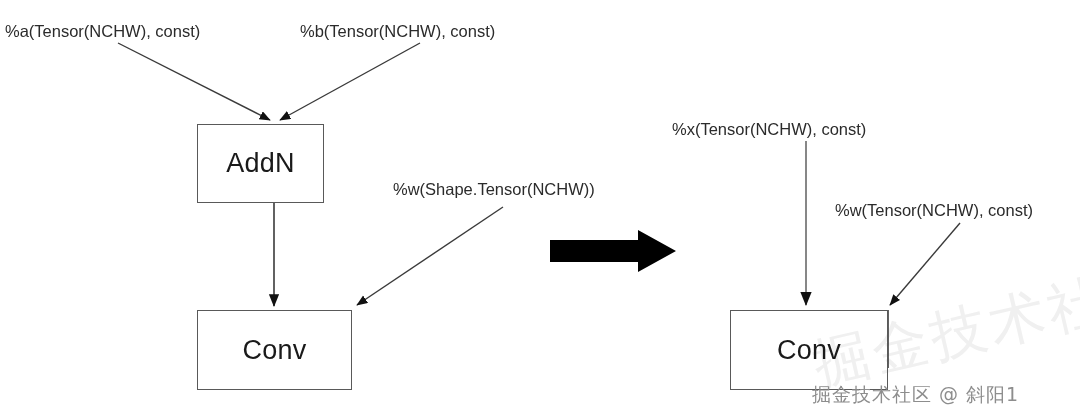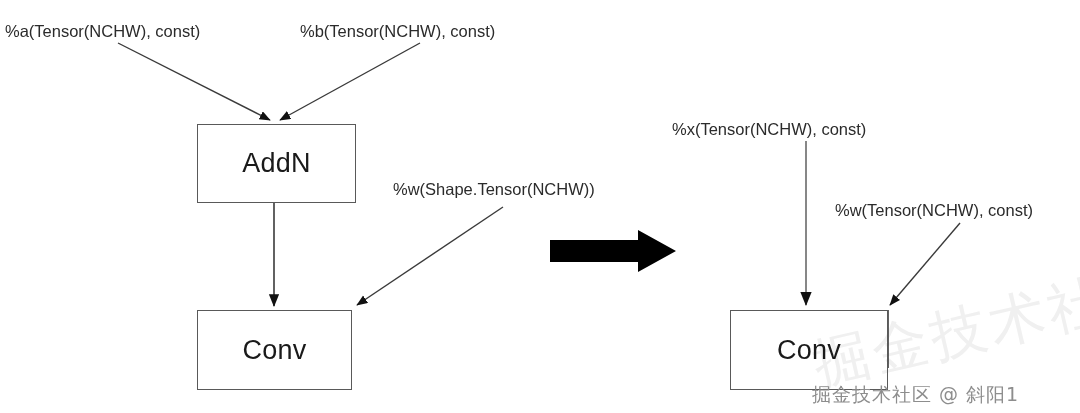--- a/index.html
+++ b/index.html
@@ -98,21 +98,21 @@
 
     <line x1="888" y1="310" x2="888" y2="368" stroke="#3a3a3a" stroke-width="1.6"></line>
 
     <polygon points="550,240 638,240 638,230 676,251 638,272 638,262 550,262" fill="#000000"></polygon>
   </svg>
 
   <div class="edge-label" style="left:5px; top:22px;">%a(Tensor(NCHW),  const)</div>
 
   <div class="edge-label" style="left:300px; top:22px;">%b(Tensor(NCHW),  const)</div>
 
-  <div class="node-box" style="left:197px; top:124px; width:159px; height:79px;">
+  <div class="node-box" style="left:197px; top:124px; width:127px; height:79px;">
     <span class="node-label">AddN</span>
   </div>
 
   <div class="edge-label" style="left:393px; top:180px;">%w(Shape.Tensor(NCHW))</div>
 
   <div class="node-box" style="left:197px; top:310px; width:155px; height:80px;">
     <span class="node-label">Conv</span>
   </div>
 
   <div class="edge-label" style="left:835px; top:201px;">%w(Tensor(NCHW),  const)</div>

